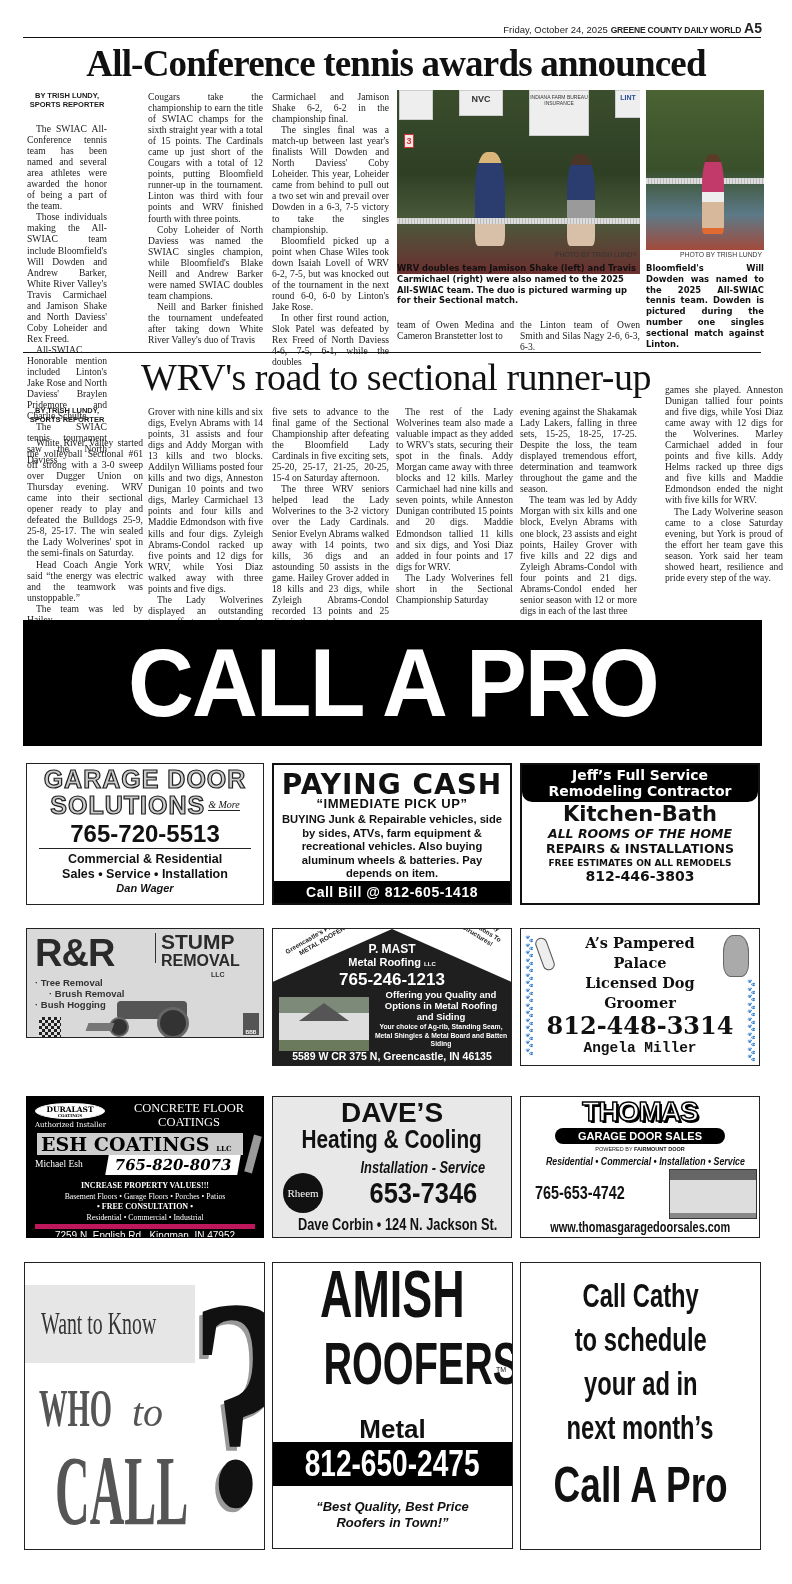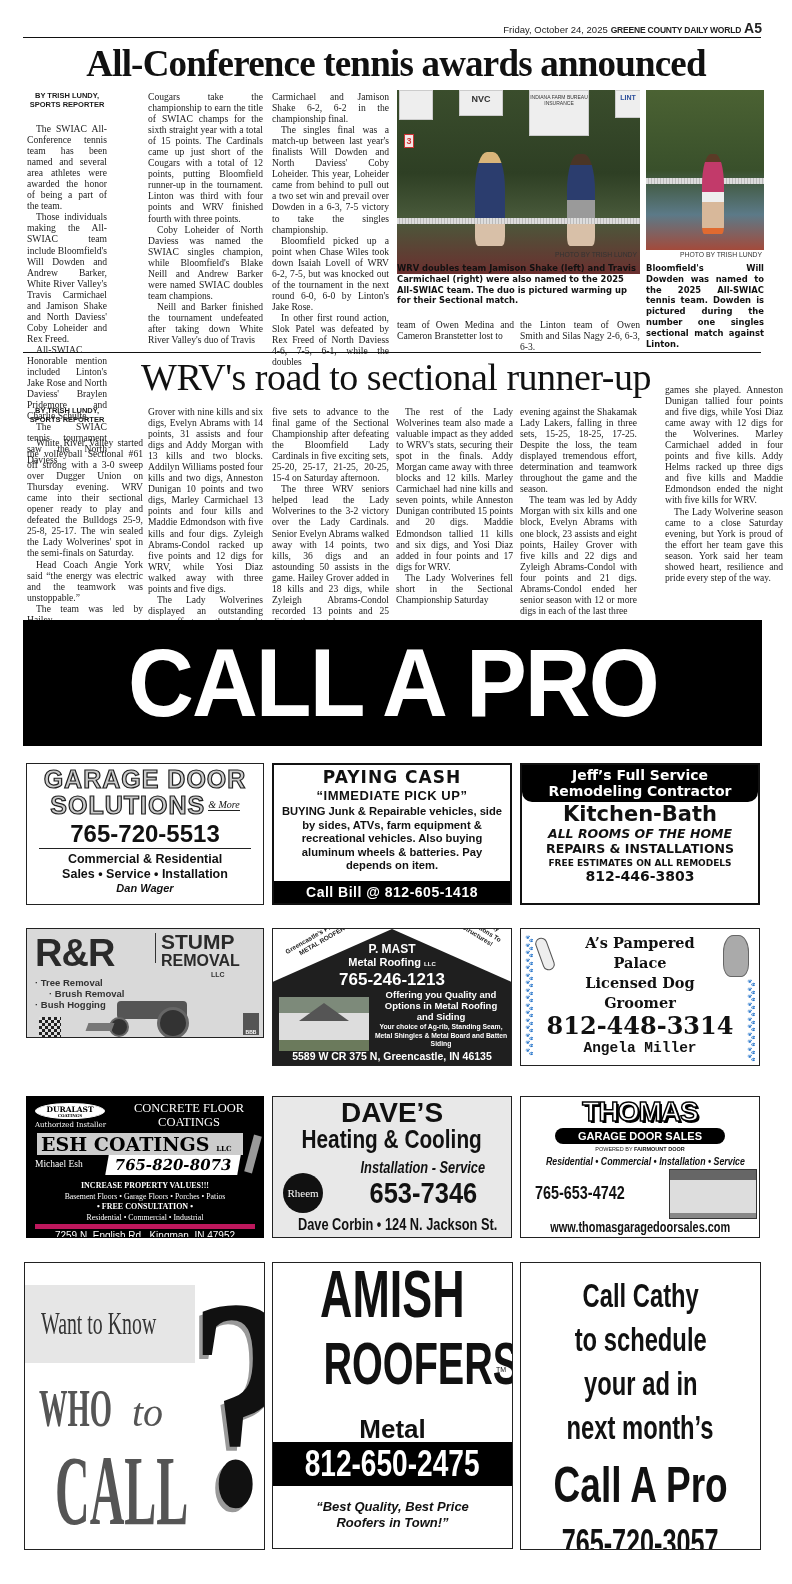--- a/index.html
+++ b/index.html
@@ -165,21 +165,21 @@
     <span class="outline-text" style="font-size:25px; line-height:26px;">SOLUTIONS</span>
     <span style="font-family:'Liberation Serif',serif; font-style:italic; font-size:10px; border-bottom:1px solid #222;">&amp; More</span>
   </div>
   <div style="font-weight:bold; font-size:24px; line-height:28px; margin-top:2px; border-bottom:1px solid #222; margin-left:12px; margin-right:12px;">765-720-5513</div>
   <div style="font-weight:bold; font-size:12.5px; line-height:15px; margin-top:3px;">Commercial &amp; Residential</div>
   <div style="font-weight:bold; font-size:12.5px; line-height:15px;">Sales • Service • Installation</div>
   <div style="font-weight:bold; font-style:italic; font-size:11px; line-height:13px;">Dan Wager</div>
 </div>
 
 <div class="ad ad-cash" style="border:2px solid #111;">
-  <div style="font-family:'DejaVu Sans',sans-serif; font-weight:bold; font-size:17px; line-height:22px; letter-spacing:1px; margin-top:1px;">PAYING CASH</div>
+  <div style="font-family:'DejaVu Sans',sans-serif; font-weight:bold; font-size:28px; line-height:22px; letter-spacing:1px; margin-top:9px;">PAYING CASH</div>
   <div style="font-weight:bold; font-size:13px; line-height:15px; letter-spacing:0.5px;">“IMMEDIATE PICK UP”</div>
   <div style="font-weight:bold; font-size:11.2px; line-height:13.5px; padding:2px 6px 0;">BUYING Junk &amp; Repairable vehicles, side by sides, ATVs, farm equipment &amp; recreational vehicles. Also buying aluminum wheels &amp; batteries. Pay depends on item.</div>
   <div style="position:absolute; left:0; right:0; bottom:0; height:22px; background:#000; color:#fff; font-weight:bold; font-size:14px; line-height:22px; letter-spacing:0.5px;">Call Bill @ 812-605-1418</div>
 </div>
 
 <div class="ad ad-jeff" style="border:2px solid #111;">
   <div style="background:#000; color:#fff; padding:2px 0 3px; border-radius:0 0 10px 10px; font-family:'DejaVu Sans',sans-serif; font-weight:bold; font-size:14px; line-height:16px;">
     <div>Jeff’s Full Service</div>
     <div>Remodeling Contractor</div>
   </div>
@@ -325,14 +325,13 @@
 </div>
 
 <div class="ad ad-cathy">
   <div style="margin-top:14px; line-height:38px;">
     <div><span class="narrow" style="font-size:33px;">Call Cathy</span></div>
     <div><span class="narrow" style="font-size:33px;">to schedule</span></div>
     <div><span class="narrow" style="font-size:33px;">your ad in</span></div>
     <div><span class="narrow" style="font-size:33px;">next month’s</span></div>
   </div>
   <div style="line-height:52px; margin-top:6px;"><span class="narrow" style="font-size:50px; transform:scaleX(0.74);">Call A Pro</span></div>
-  <div style="line-height:40px;"><span class="narrow" style="font-size:36px; transform:scaleX(0.7);">765-720-3057</span></div>
 </div>
 
 </body></html>

